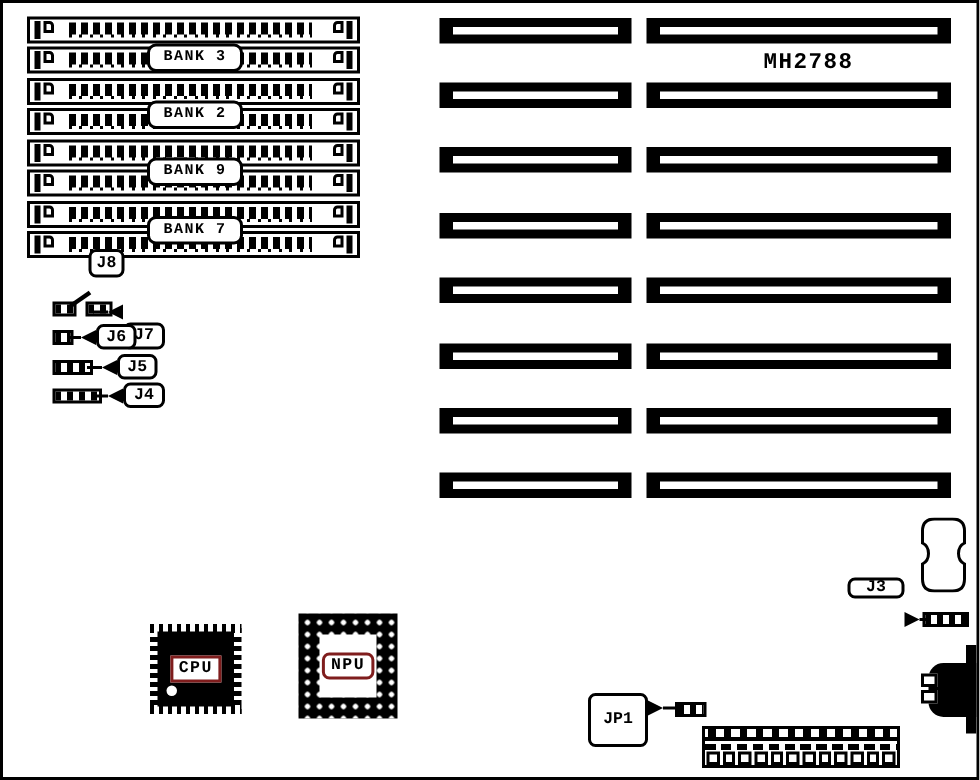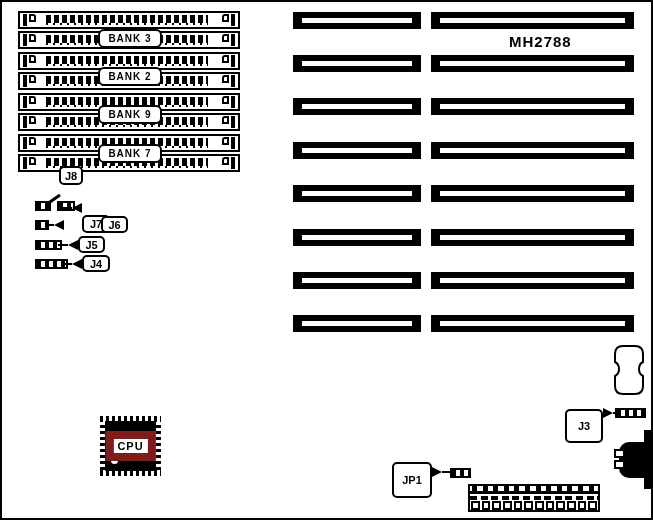--- a/index.html
+++ b/index.html
@@ -1,19 +1,19 @@
 <!DOCTYPE html>
 <html><head>
 <meta charset="utf-8">
 <style>
   html,body{margin:0;padding:0;background:#fff;}
   .board{
     position:relative;width:653px;height:520px;box-sizing:border-box;
     border:2px solid #000;background:#fff;overflow:hidden;
-    font-family:Liberation Sans, sans-serif;
+    font-family:Liberation Mono, monospace;
   }
   .abs{position:absolute;}
 
   
   .simm{position:absolute;left:16px;width:222px;height:18px;box-sizing:border-box;border:2px solid #000;background:#fff;}
   .comb{position:absolute;left:26px;right:30px;top:2px;bottom:2px;
     background:
       repeating-linear-gradient(90deg,#000 0 5px,#fff 5px 8px) 0 0/100% 8px no-repeat,
       repeating-linear-gradient(90deg,#000 0 2px,#fff 2px 7px) 0 100%/100% 4px no-repeat;}
   .latch{position:absolute;top:1px;width:18px;height:12px;}
@@ -47,21 +47,21 @@
   
   .cpu{position:absolute;left:98px;top:414px;width:61px;height:60px;
     background:
       repeating-linear-gradient(90deg,#000 0 3px,#fff 3px 6px) 0 0/100% 6px no-repeat,
       repeating-linear-gradient(90deg,#000 0 3px,#fff 3px 6px) 0 100%/100% 6px no-repeat,
       repeating-linear-gradient(0deg,#000 0 3px,#fff 3px 6px) 0 0/6px 100% no-repeat,
       repeating-linear-gradient(0deg,#000 0 3px,#fff 3px 6px) 100% 0/6px 100% no-repeat;}
   .cpu-body{position:absolute;inset:5px;background:#000;}
   .cpu-dot{position:absolute;left:6px;bottom:7px;width:7px;height:7px;border-radius:50%;background:#fff;}
   .chip-tag{position:absolute;left:50%;top:50%;transform:translate(-50%,-50%);
-    background:#fff;border:8px solid #7f1d1d;font-size:11px;font-weight:bold;letter-spacing:1px;
+    background:#fff;border:2px solid #7f1d1d;font-size:11px;font-weight:bold;letter-spacing:1px;
     padding:1px 4px;display:flex;align-items:center;justify-content:center;}
   .npu{position:absolute;left:197px;top:407px;width:66px;height:70px;background:#000;
     background-image:radial-gradient(circle,#fff 1.6px,rgba(0,0,0,0) 2px);
     background-size:8px 8px;background-position:2px 2px;}
   .npu-inner{position:absolute;inset:14px;background:#fff;}
   .npu-tag{border-radius:5px;}
 
   
   .kb-a{position:absolute;right:0;top:428px;width:7px;height:59px;background:#000;}
   .kb-b{position:absolute;right:0;top:440px;width:32px;height:36px;background:#000;border-radius:10px 0 0 10px;}
@@ -152,24 +152,24 @@
   <div class="jblk" style="left:33px;top:199px;width:16px;"></div>
   <div class="jblk" style="left:55px;top:199px;width:18px;"></div>
   <div class="jblk" style="left:33px;top:218px;width:14px;"></div>
   <div class="jblk" style="left:33px;top:238px;width:27px;"></div>
   <div class="jblk" style="left:33px;top:257px;width:33px;"></div>
   <div class="jblk" style="left:613px;top:406px;width:31px;"></div>
   <div class="jblk" style="left:448px;top:466px;width:21px;"></div>
 
   <div class="jlabel" style="left:57px;top:164px;width:24px;height:19px;">J8</div>
   <div class="jlabel" style="left:80px;top:213px;width:28px;height:18px;">J7</div>
-  <div class="jlabel" style="left:62px;top:214px;width:27px;height:17px;margin-left:37px;">J6</div>
+  <div class="jlabel" style="left:62px;top:214px;width:27px;height:17px;">J6</div>
   <div class="jlabel" style="left:76px;top:234px;width:27px;height:17px;text-align:right;">J5</div>
   <div class="jlabel" style="left:80px;top:253px;width:28px;height:17px;">J4</div>
-  <div class="jlabel" style="left:563px;top:407px;width:38px;height:34px;">J3</div>
+  <div class="jlabel" style="left:563px;top:383px;width:38px;height:14px;">J3</div>
   <div class="jlabel" style="left:390px;top:460px;width:40px;height:36px;">JP1</div>
 
   <svg class="tails" width="653" height="520" viewBox="0 0 653 520">
     <line x1="58" y1="193" x2="45" y2="202" stroke="#000" stroke-width="3"></line>
     <polygon points="80,201 80,211 70,206" fill="#000"></polygon>
       <line x1="70" y1="206" x2="60" y2="206" stroke="#000" stroke-width="2"></line>
     <polygon points="62,218 62,228 52,223" fill="#000"></polygon>
       <line x1="52" y1="223" x2="44" y2="223" stroke="#000" stroke-width="2"></line>
     <polygon points="76,238 76,248 66,243" fill="#000"></polygon>
       <line x1="66" y1="243" x2="56" y2="243" stroke="#000" stroke-width="2"></line>
@@ -185,20 +185,25 @@
     <path d="M9,1 H21 Q29,1 29,9 V17 Q25,19 25,24 Q25,29 29,31 V41 Q29,49 21,49 H9 Q1,49 1,41 V31 Q5,29 5,24 Q5,19 1,17 V9 Q1,1 9,1 Z" fill="#fff" stroke="#000" stroke-width="2"></path>
   </svg>
 
   <div class="cpu">
     <div class="cpu-body">
       <span class="cpu-dot"></span>
       <span class="chip-tag">CPU</span>
     </div>
   </div>
 
+  <div class="npu">
+    <div class="npu-inner">
+      <span class="chip-tag npu-tag">NPU</span>
+    </div>
+  </div>
 
   <div class="kb-a"></div>
   <div class="kb-b"></div>
   <div class="kb-n" style="top:447px;"></div>
   <div class="kb-n" style="top:458px;"></div>
 
   <div class="pwr">
     <div class="pwr-pins"></div>
     <div class="pwr-dash"></div>
     <div class="pwr-row">

